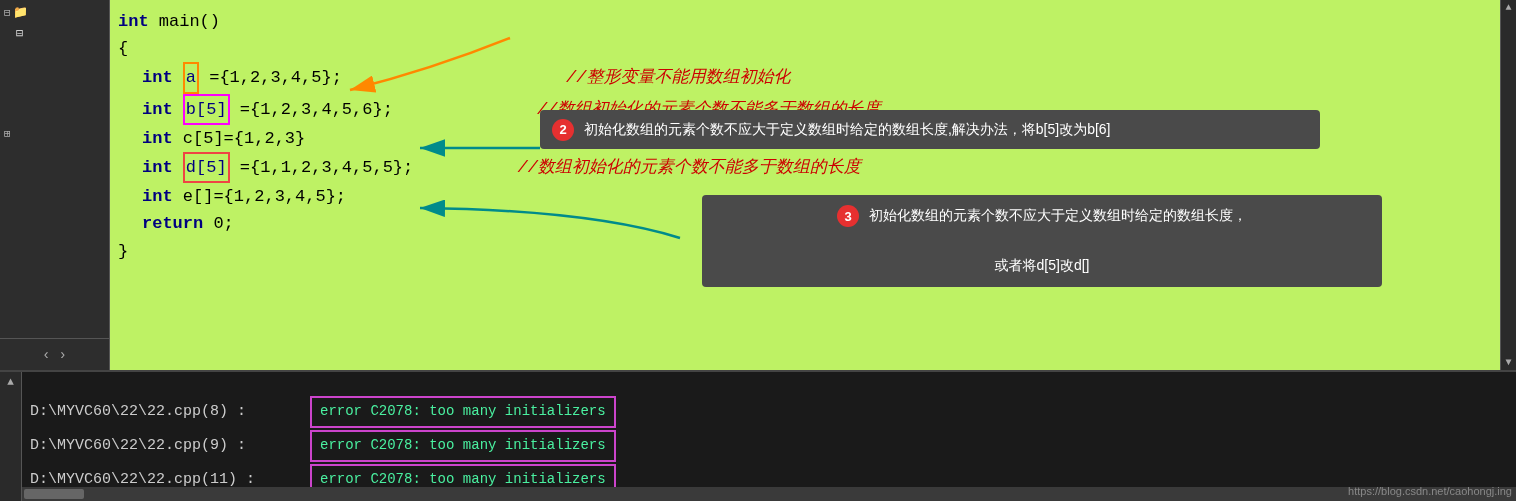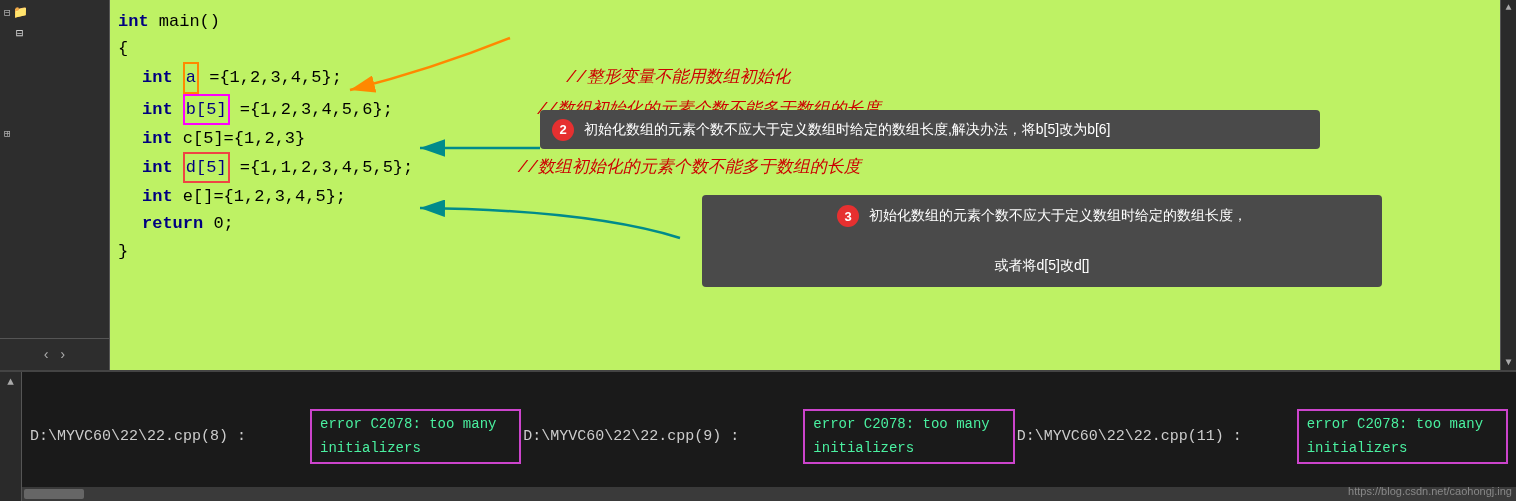--- a/index.html
+++ b/index.html
@@ -188,22 +188,22 @@
       flex-direction: column;
       align-items: center;
       padding-top: 4px;
       gap: 4px;
       border-right: 1px solid #555;
     }
 
     .error-content {
       flex: 1;
       display: flex;
-      flex-direction: row;
-      padding: 12px 8px;
+      flex-direction: column;
+      padding: 24px 8px;
       gap: 2px;
     }
 
     .error-line {
       display: flex;
       align-items: center;
       font-size: 15px;
       color: #cccccc;
       font-family: 'Courier New', Courier, monospace;
       line-height: 1.7;

